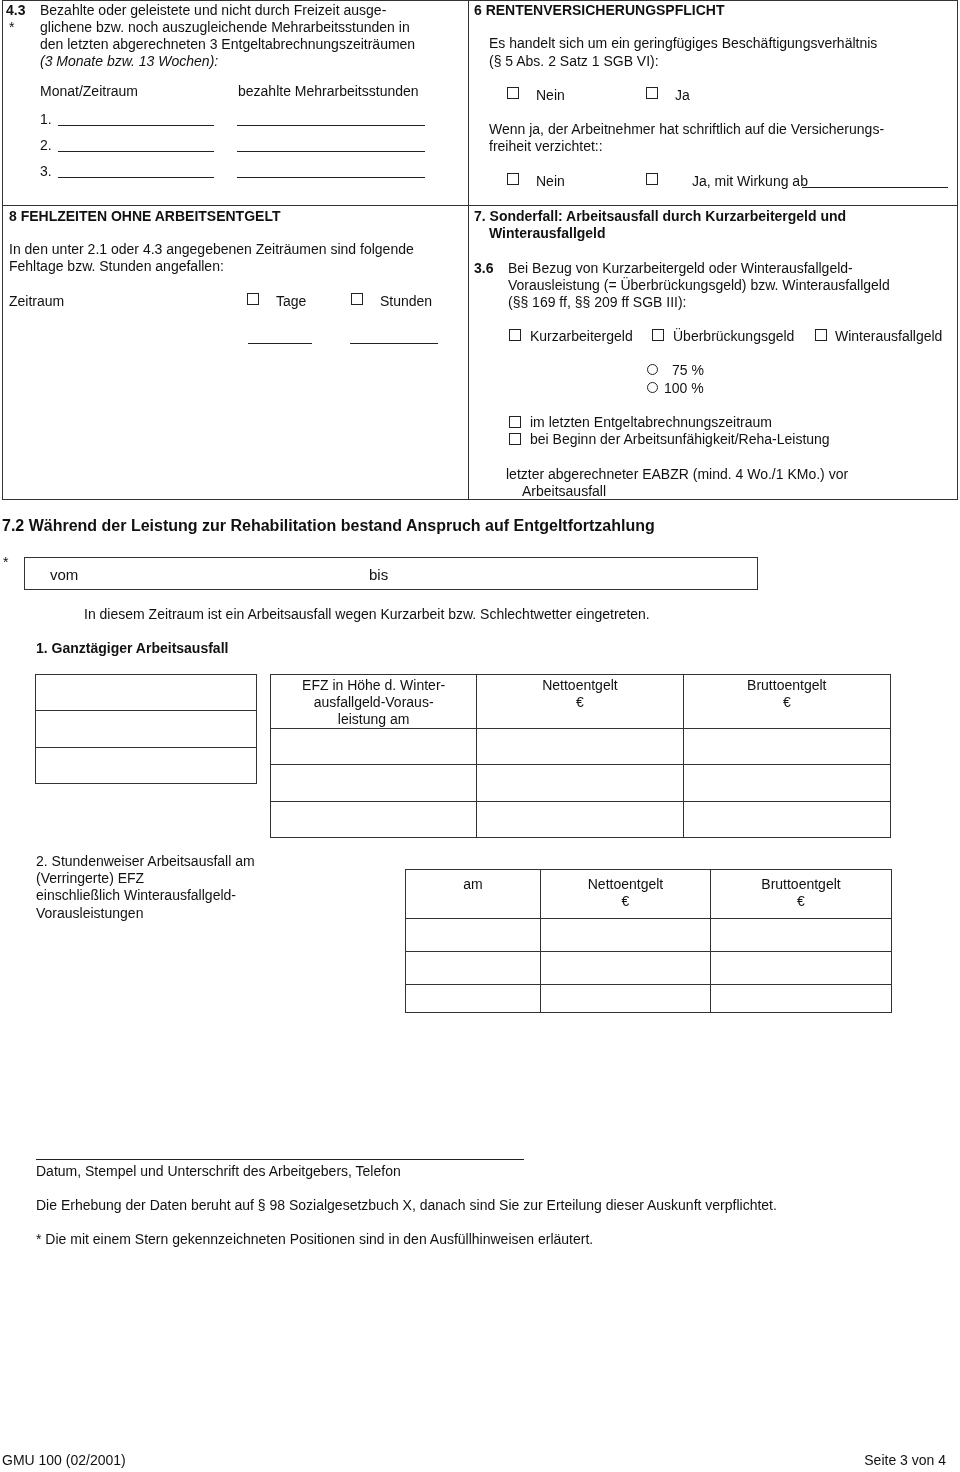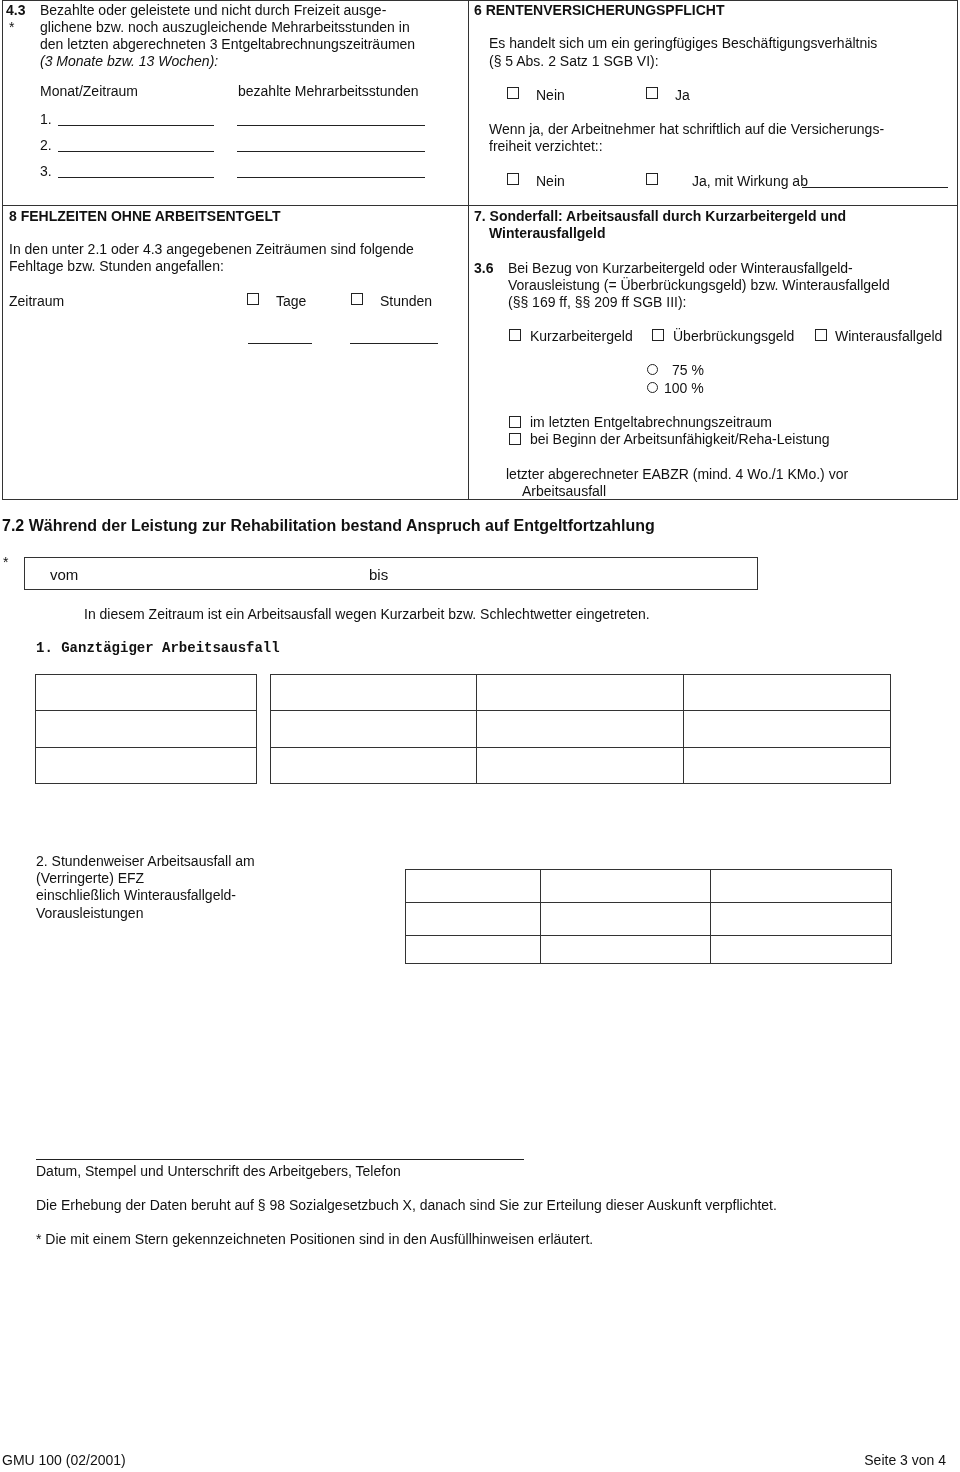--- a/index.html
+++ b/index.html
@@ -115,21 +115,21 @@
 <div>
   <div class="t b" style="left:2px; top:516px; font-size:16px; line-height:19px;">7.2 Während der Leistung zur Rehabilitation bestand Anspruch auf Entgeltfortzahlung</div>
   <div class="t" style="left:3px; top:554px;">*</div>
 
   <div class="frame" style="left:24px; top:557px; width:734px; height:33px;"></div>
   <div class="t" style="left:50px; top:566px; font-size:15px;">vom</div>
   <div class="t" style="left:369px; top:566px; font-size:15px;">bis</div>
 
   <div class="t" style="left:36px; top:606px;margin-left:48px;">In diesem Zeitraum ist ein Arbeitsausfall wegen Kurzarbeit bzw. Schlechtwetter eingetreten.</div>
 
-  <div class="t b" style="left:36px; top:640px;font-family:Liberation Mono, monospace;">1. Ganztägiger Arbeitsausfall</div>
+  <div class="t b" style="left:36px; top:640px;">1. Ganztägiger Arbeitsausfall</div>
 
   <table class="grid" style="left:35px; top:674px; width:222px;">
     <tbody>
     <tr style="height:36px;">
           <td></td>
         </tr>
     <tr style="height:37px;">
           <td></td>
         </tr>
     <tr style="height:36px;">
@@ -138,20 +138,35 @@
   </tbody>
     </table>
 
   <table class="grid" style="left:270px; top:674px; width:621px; table-layout:fixed;">
     <colgroup>
         <col style="width:180px">
         <col style="width:180px">
         <col style="width:181px">
       </colgroup>
     <tbody>
+        <tr style="height:52px;">
+      <td class="ctr" style="padding-top:2px;">
+        <div>EFZ in Höhe d. Winter-</div>
+        <div>ausfallgeld-Voraus-</div>
+        <div>leistung am</div>
+      </td>
+      <td class="ctr" style="padding-top:2px;">
+        <div>Nettoentgelt</div>
+        <div>€</div>
+      </td>
+      <td class="ctr" style="padding-top:2px;">
+        <div>Bruttoentgelt</div>
+        <div>€</div>
+      </td>
+    </tr>
     <tr style="height:36px;">
           <td></td>
           <td></td>
           <td></td>
         </tr>
     <tr style="height:37px;">
           <td></td>
           <td></td>
           <td></td>
         </tr>
@@ -168,20 +183,33 @@
   <div class="t" style="left:36px; top:887px;">einschließlich Winterausfallgeld-</div>
   <div class="t" style="left:36px; top:905px;">Vorausleistungen</div>
 
   <table class="grid" style="left:405px; top:869px; width:486px; table-layout:fixed;">
     <colgroup>
         <col style="width:135px">
         <col style="width:170px">
         <col style="width:181px">
       </colgroup>
     <tbody>
+        <tr style="height:49px;">
+      <td class="ctr" style="padding-top:6px;">
+        <div>am</div>
+      </td>
+      <td class="ctr" style="padding-top:6px;">
+        <div>Nettoentgelt</div>
+        <div>€</div>
+      </td>
+      <td class="ctr" style="padding-top:6px;">
+        <div>Bruttoentgelt</div>
+        <div>€</div>
+      </td>
+    </tr>
     <tr style="height:33px;">
           <td></td>
           <td></td>
           <td></td>
         </tr>
     <tr style="height:33px;">
           <td></td>
           <td></td>
           <td></td>
         </tr>

